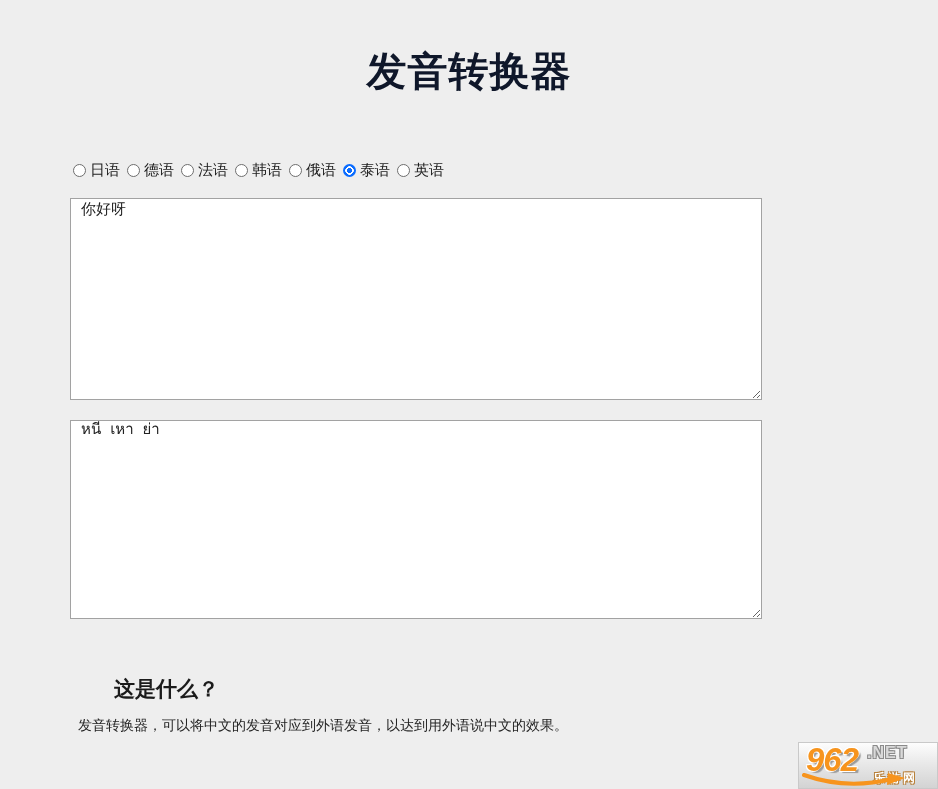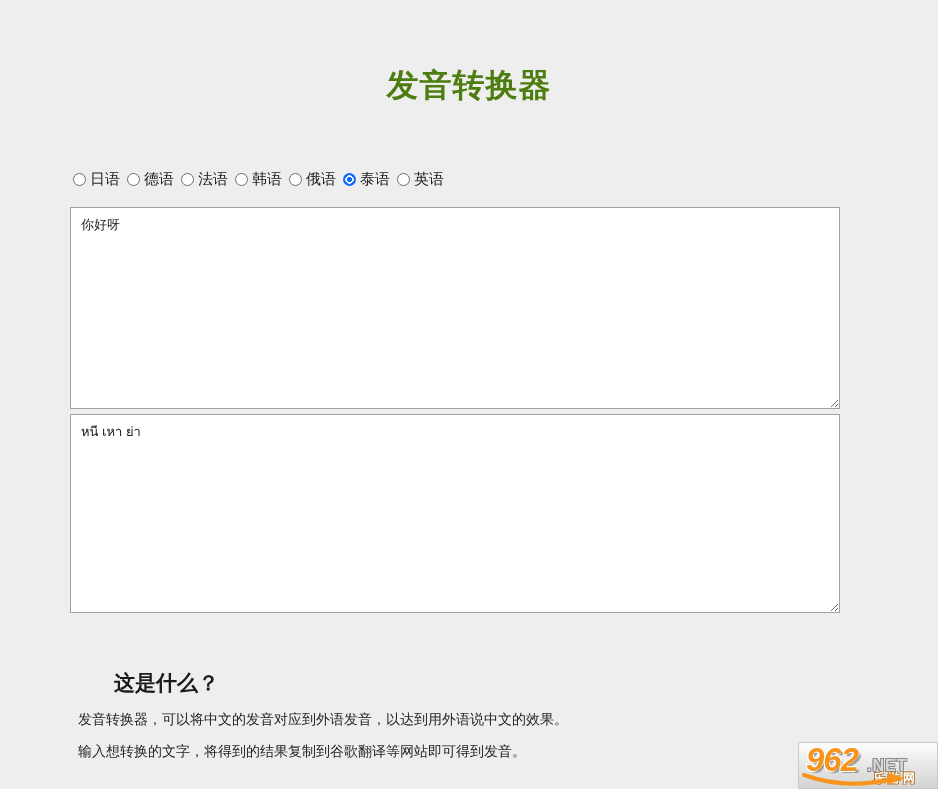--- a/index.html
+++ b/index.html
@@ -6,26 +6,26 @@
   body {
     width: 938px; height: 789px;
     background: #eeeeee;
     overflow: hidden;
     position: relative;
     font-family: "Liberation Sans", "DejaVu Sans", sans-serif;
     color: #1f1f1f;
   }
   .page-title {
     margin: 0;
-    padding-top: 64px;
+    padding-top: 44px;
     text-align: center;
-    font-size: 32px;
+    font-size: 40px;
     font-weight: 700;
     letter-spacing: 1px;
-    color: #4d7c0f;
+    color: #0f172a;
   }
   .lang-row {
     margin: 62px 11px 0 73px;
     display: flex;
     align-items: center;
     font-size: 15px;
     color: #1b1b1b;
   }
   .lang-option {
     display: inline-flex;
@@ -47,33 +47,33 @@
     border: none;
     background: radial-gradient(circle,
       #0b6cff 0 2.6px,
       #ffffff 2.7px 4.1px,
       #0b6cff 4.2px 6.5px);
   }
   .pane {
     display: block;
     box-sizing: border-box;
     margin: 18px 0 0 70px;
-    width: 770px;
+    width: 692px;
     height: 202px;
     background: #ffffff;
     border: 1px solid #a2a2a2;
-    padding: 8px 10px;
-    font-size: 13px;
+    padding: 0 10px;
+    font-size: 15px;
     font-family: "Liberation Sans", "DejaVu Sans", sans-serif;
     color: #222222;
     resize: both;
     outline: none;
     line-height: 1.35;
   }
-  .pane2 { margin-top: 5px; height: 199px; }
+  .pane2 { margin-top: 20px; height: 199px; font-family: Liberation Mono, monospace; }
   .about-heading {
     margin: 56px 0 0 114px;
     font-size: 21px;
     font-weight: 700;
     color: #1b1b1b;
   }
   .about-p {
     margin: 14px 0 0 78px;
     font-size: 14px;
     color: #242424;
@@ -94,21 +94,21 @@
     position: absolute; left: 7px; top: -2px;
     font-size: 33px;
     font-weight: 700;
     font-style: italic;
     color: #f7941d;
     text-shadow: -1px -1px 0 #ffffff, 1px -1px 0 #ffffff,
                  -1px 1px 0 #ffffff, 2px 2px 1px #9b9b9b;
     letter-spacing: -1px;
   }
   .wm-net {
-    position: absolute; left: 68px; top: 14px;
+    position: absolute; left: 68px; top: 1px;
     font-size: 16px;
     font-weight: 700;
     letter-spacing: 1px;
     color: #d9d9d9;
     text-shadow: -1px -1px 0 #8b8b8b, 1px -1px 0 #8b8b8b,
                  -1px 1px 0 #8b8b8b, 1px 1px 0 #8b8b8b;
   }
   .wm-cn {
     position: absolute; left: 74px; top: 27px;
     font-size: 12px;
@@ -161,21 +161,20 @@
       </label>
     </div>
 
   <textarea class="pane" spellcheck="false" style="">你好呀</textarea>
 
   <textarea class="pane pane2" spellcheck="false" style="">หนี เหา ย่า</textarea>
 
   <h2 class="about-heading">这是什么？</h2>
 
   <p class="about-p first">发音转换器，可以将中文的发音对应到外语发音，以达到用外语说中文的效果。</p>
-  <p class="about-p">输入想转换的文字，将得到的结果复制到谷歌翻译等网站即可得到发音。</p>
 
   <div class="watermark">
     <span class="wm-962">962</span>
     <span class="wm-net">.NET</span>
     <span class="wm-cn">乐游网</span>
     <svg class="wm-swoosh" viewBox="0 0 104 15">
       <path d="M2 2 Q 44 17 90 6" fill="none" stroke="#f7941d" stroke-width="4" stroke-linecap="round"></path>
       <polygon points="86,0 103,5 85,12" fill="#f7941d"></polygon>
     </svg>
   </div>

